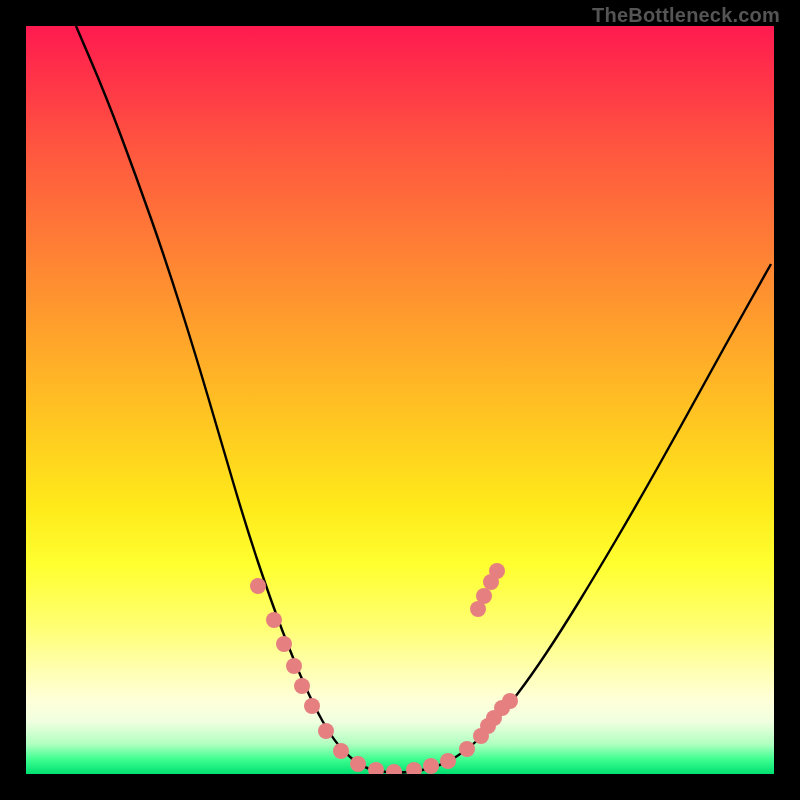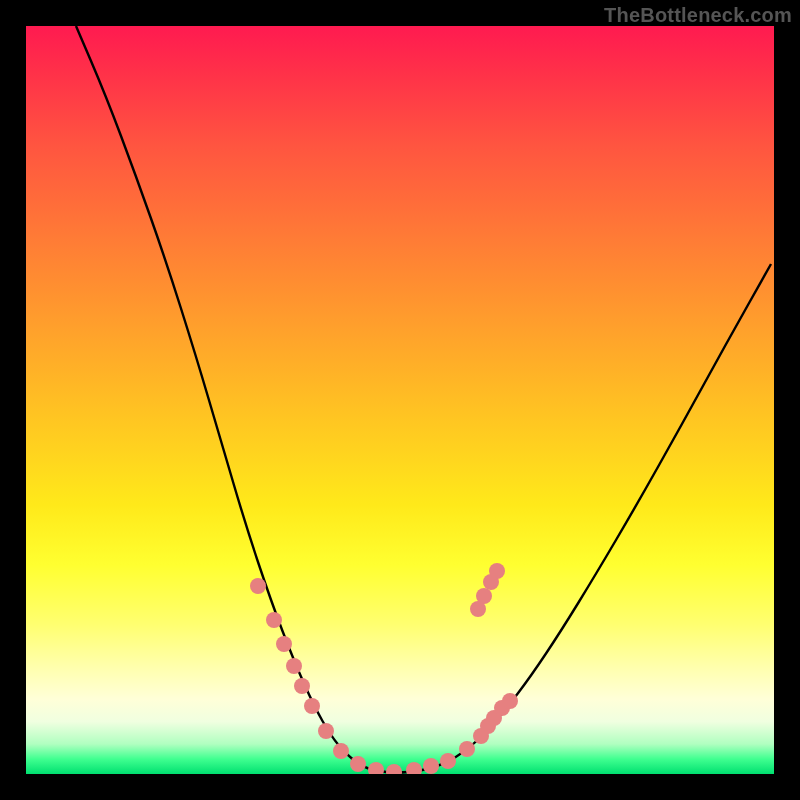--- a/index.html
+++ b/index.html
@@ -48,21 +48,21 @@
     position: absolute;
     left: 0;
     top: 0;
     width: 748px;
     height: 748px;
     pointer-events: none;
   }
   .watermark {
     position: absolute;
     top: 4px;
-    right: 8px;
+    right: 20px;
     color: #555;
     font-size: 20px;
     font-weight: 600;
     letter-spacing: 0.2px;
     user-select: none;
   }
 </style>
 </head>
 <body>
 

